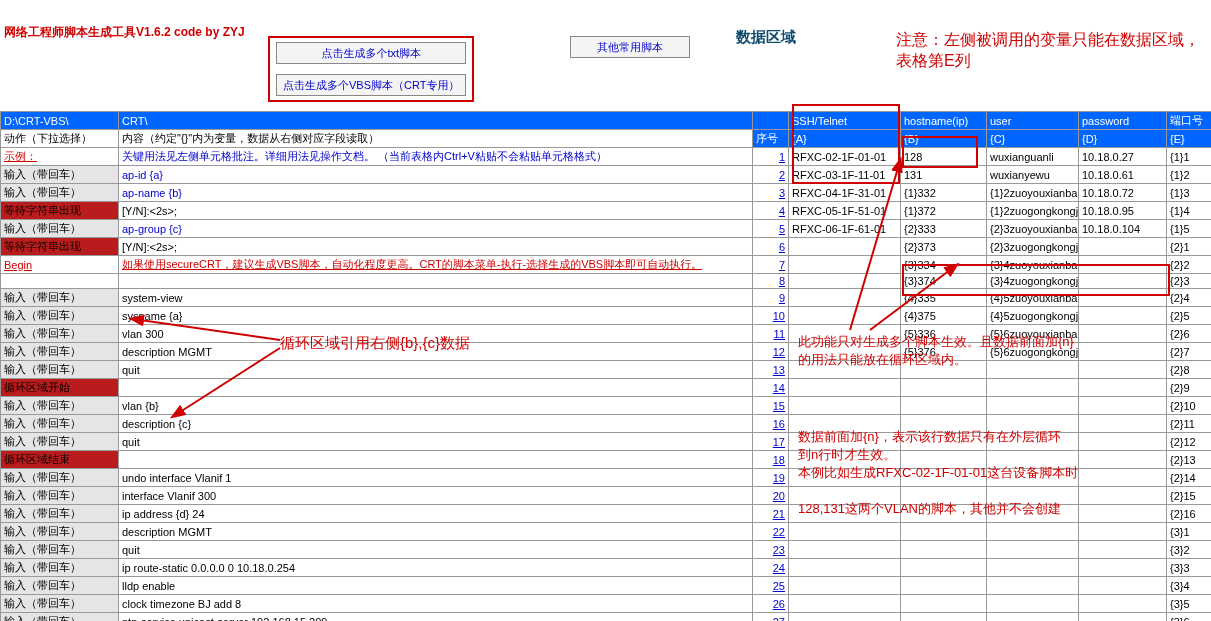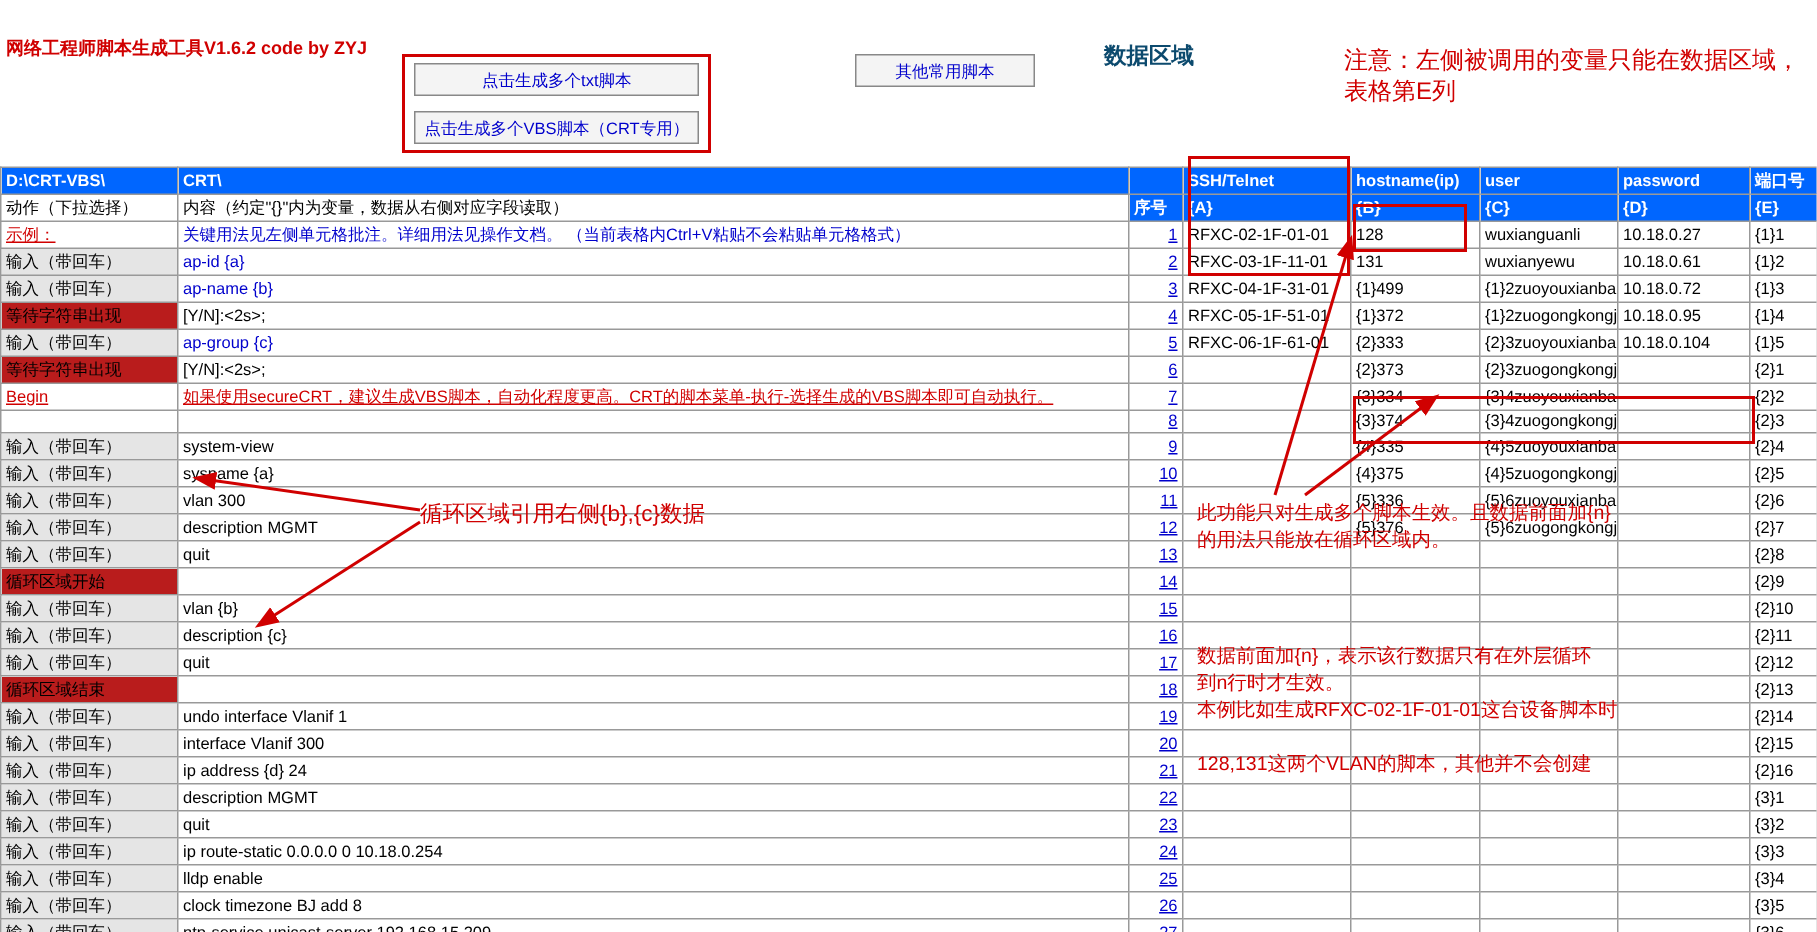--- a/index.html
+++ b/index.html
@@ -8,21 +8,21 @@
   .title-red { color: #d00000; font-weight: bold; font-size: 12px; padding: 18px 6px 0 4px; width: 260px; }
   .btn-group { display: flex; gap: 2px; }
   .btn { border: 1px solid #888; background: #f4f4f4; padding: 4px 6px; font-size: 11px; color: #0000cc; text-align: center; cursor: pointer; min-width: 120px; }
   .btn-tall { height: 22px; display: flex; align-items: center; justify-content: center; }
   .red-box { border: 2px solid #d00000; padding: 4px 6px; display: flex; gap: 10px; margin-top: 4px; position: absolute; left: 268px; top: 32px; flex-direction: column; }
   .data-label { position: absolute; left: 736px; top: 28px; color: #0c4a6e; font-size: 15px; font-weight: bold; }
   .warn-red { position: absolute; left: 896px; top: 30px; color: #d00000; font-size: 16px; }
   
   table.main { border-collapse: collapse; width: 100%; table-layout: fixed; margin-top: 70px; }
   table.main td { border: 1px solid #999; padding: 1px 3px; height: 15px; font-size: 11px; white-space: nowrap; overflow: hidden; }
-  .hdr-blue { background: #0066ff; color: #fff; font-weight: bold; }
+  .hdr-blue { background: #0066ff; color: #fff; font-weight: normal; }
   .col-blue { background: #e5e5e5; color: #000; }
   .col-blue-dark { color: #0000cc; }
   .col-orange { background: #b91c1c; color: #000; }
   .txt-red { color: #d00000; text-decoration: underline; }
   .txt-blue { color: #0000cc; }
   .txt-black { color: #000; }
   .num-cell { text-align: right; color: #0000cc; text-decoration: underline; }
   
   .rbox { position: absolute; border: 2px solid #d00000; pointer-events: none; }
   .note { position: absolute; color: #d00000; font-size: 13px; line-height: 18px; }
@@ -99,21 +99,21 @@
         <td>131</td>
         <td>wuxianyewu</td>
         <td>10.18.0.61</td>
         <td>{1}2</td>
       </tr>
       <tr>
         <td class="col-blue ">输入（带回车）</td>
         <td class="col-blue-dark">ap-name {b}</td>
         <td class="num-cell">3</td>
         <td>RFXC-04-1F-31-01</td>
-        <td>{1}499</td>
+        <td>{1}332</td>
         <td>{1}2zuoyouxianbangong</td>
         <td>10.18.0.72</td>
         <td>{1}3</td>
       </tr>
       <tr>
         <td class="col-orange ">等待字符串出现</td>
         <td class="txt-black">[Y/N]:&lt;2s&gt;;<y></y></td>
         <td class="num-cell">4</td>
         <td>RFXC-05-1F-51-01</td>
         <td>{1}372</td>

